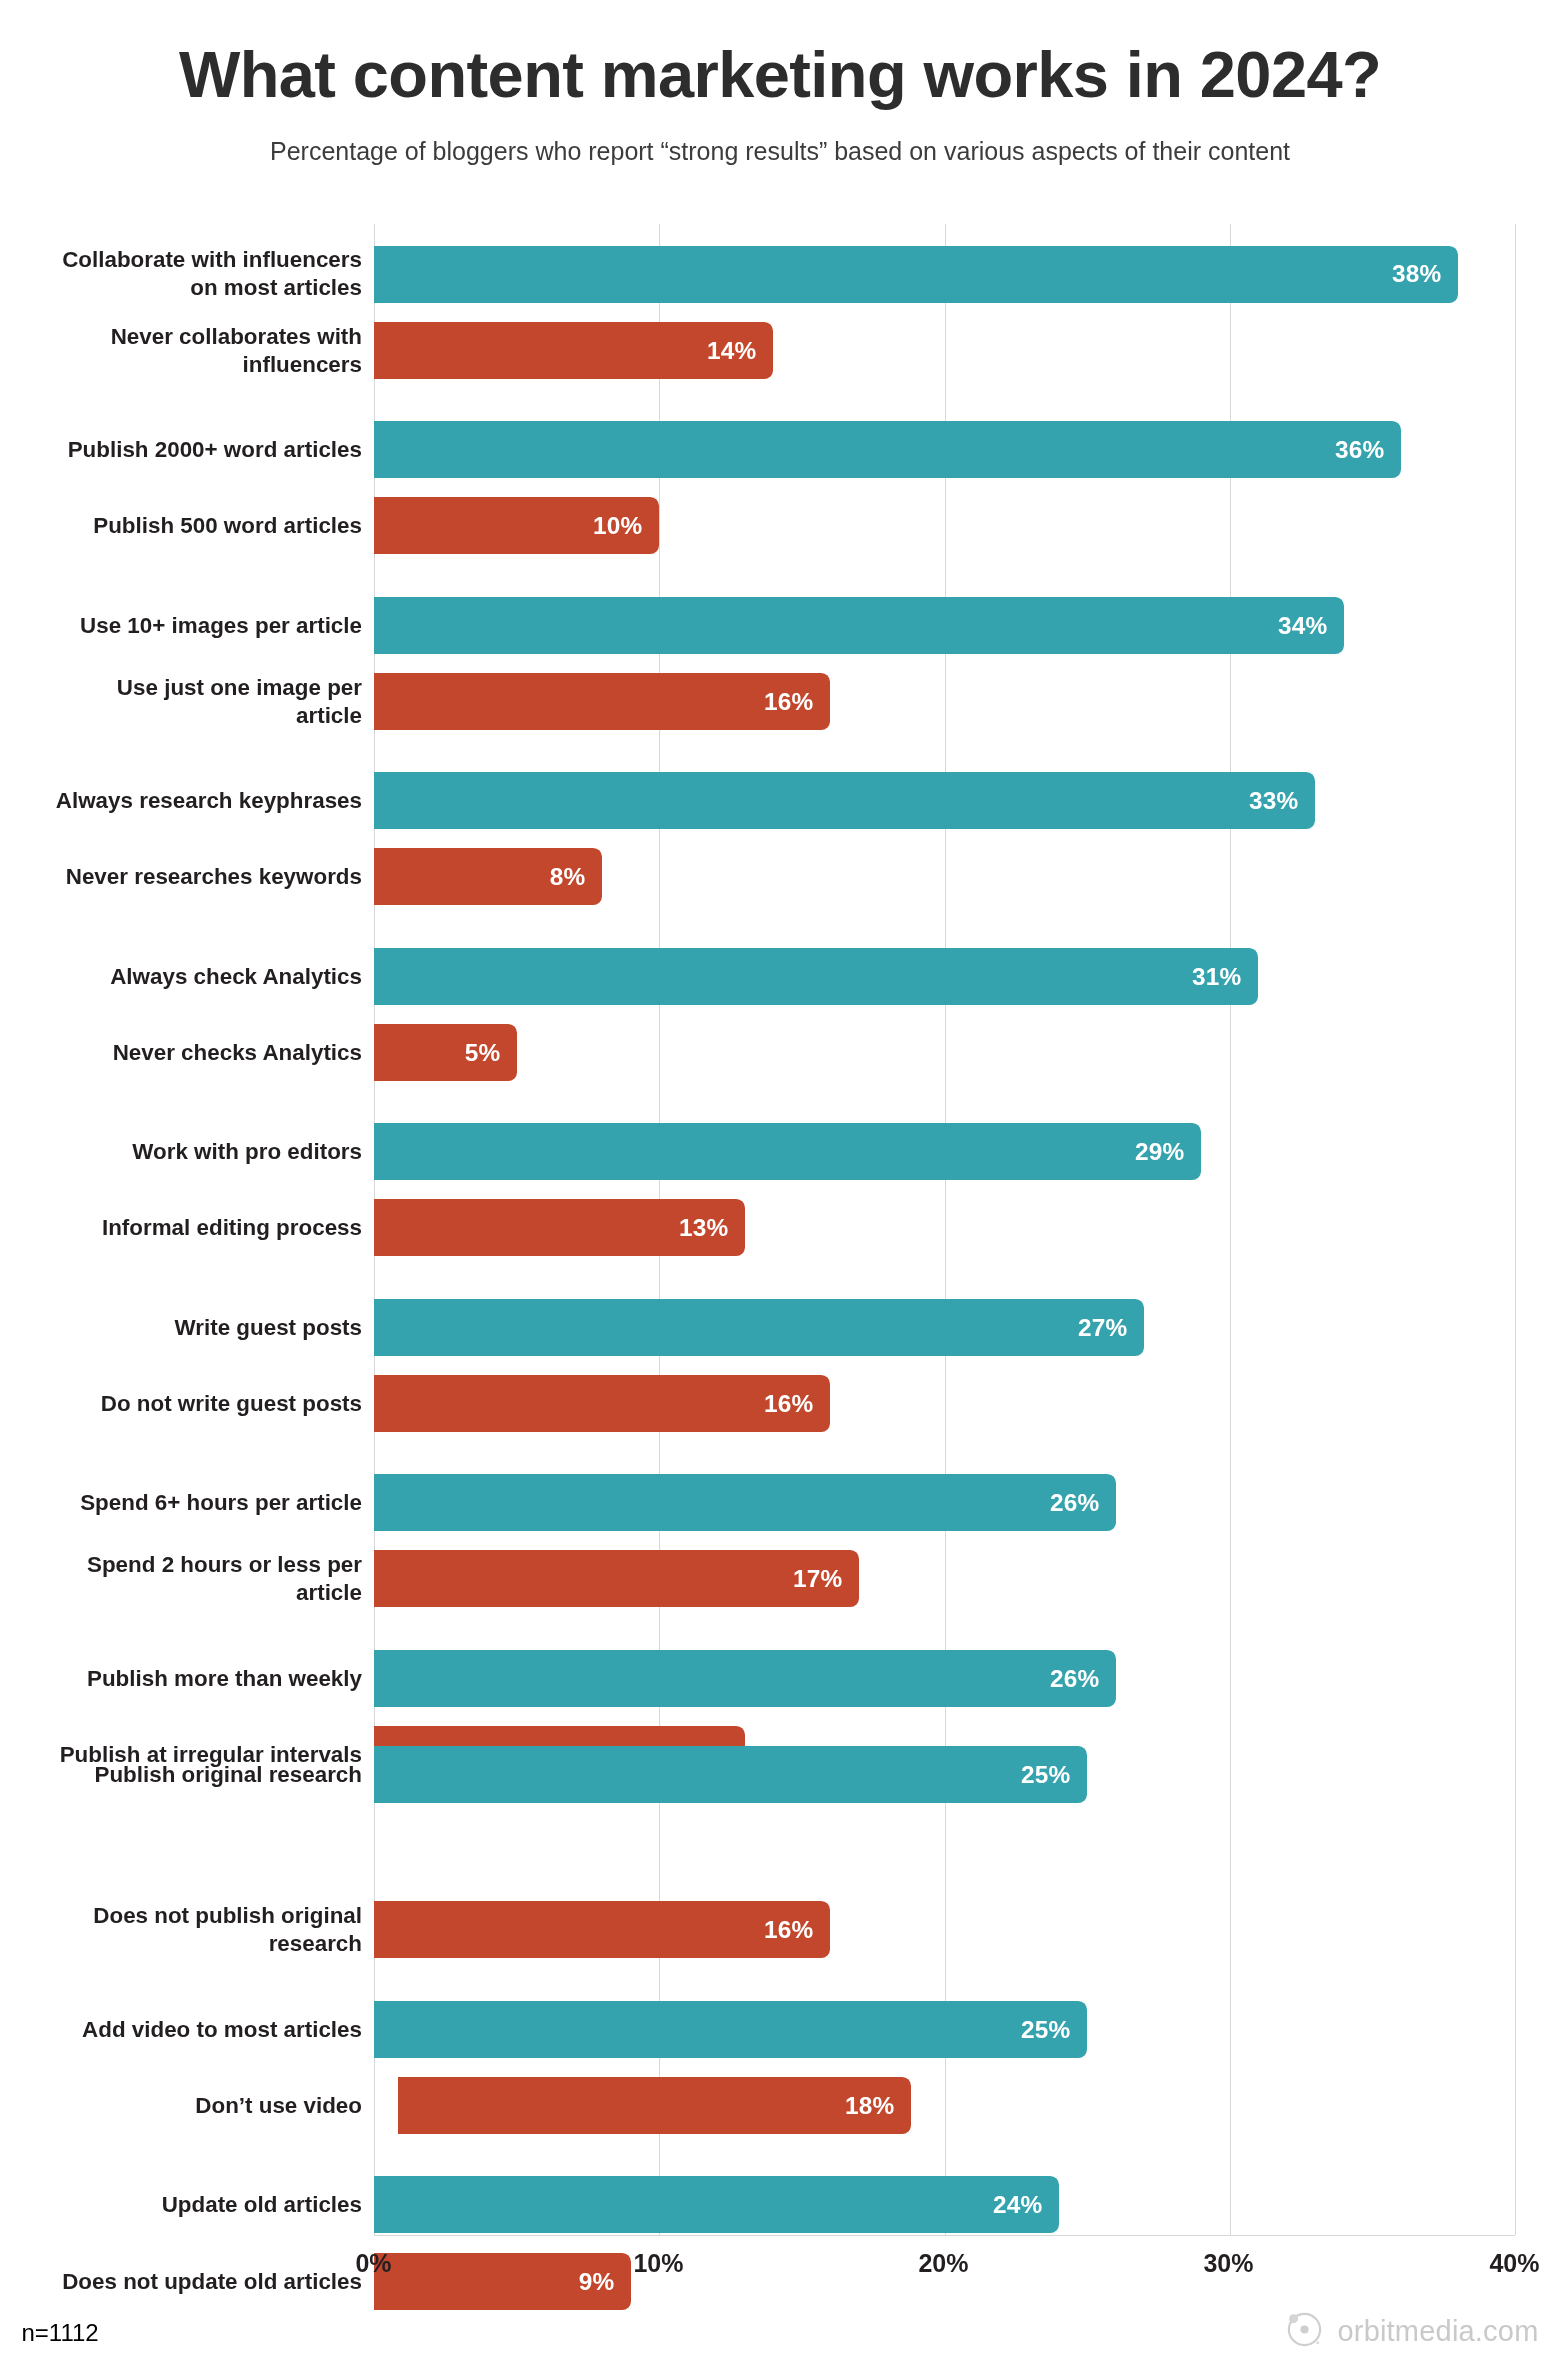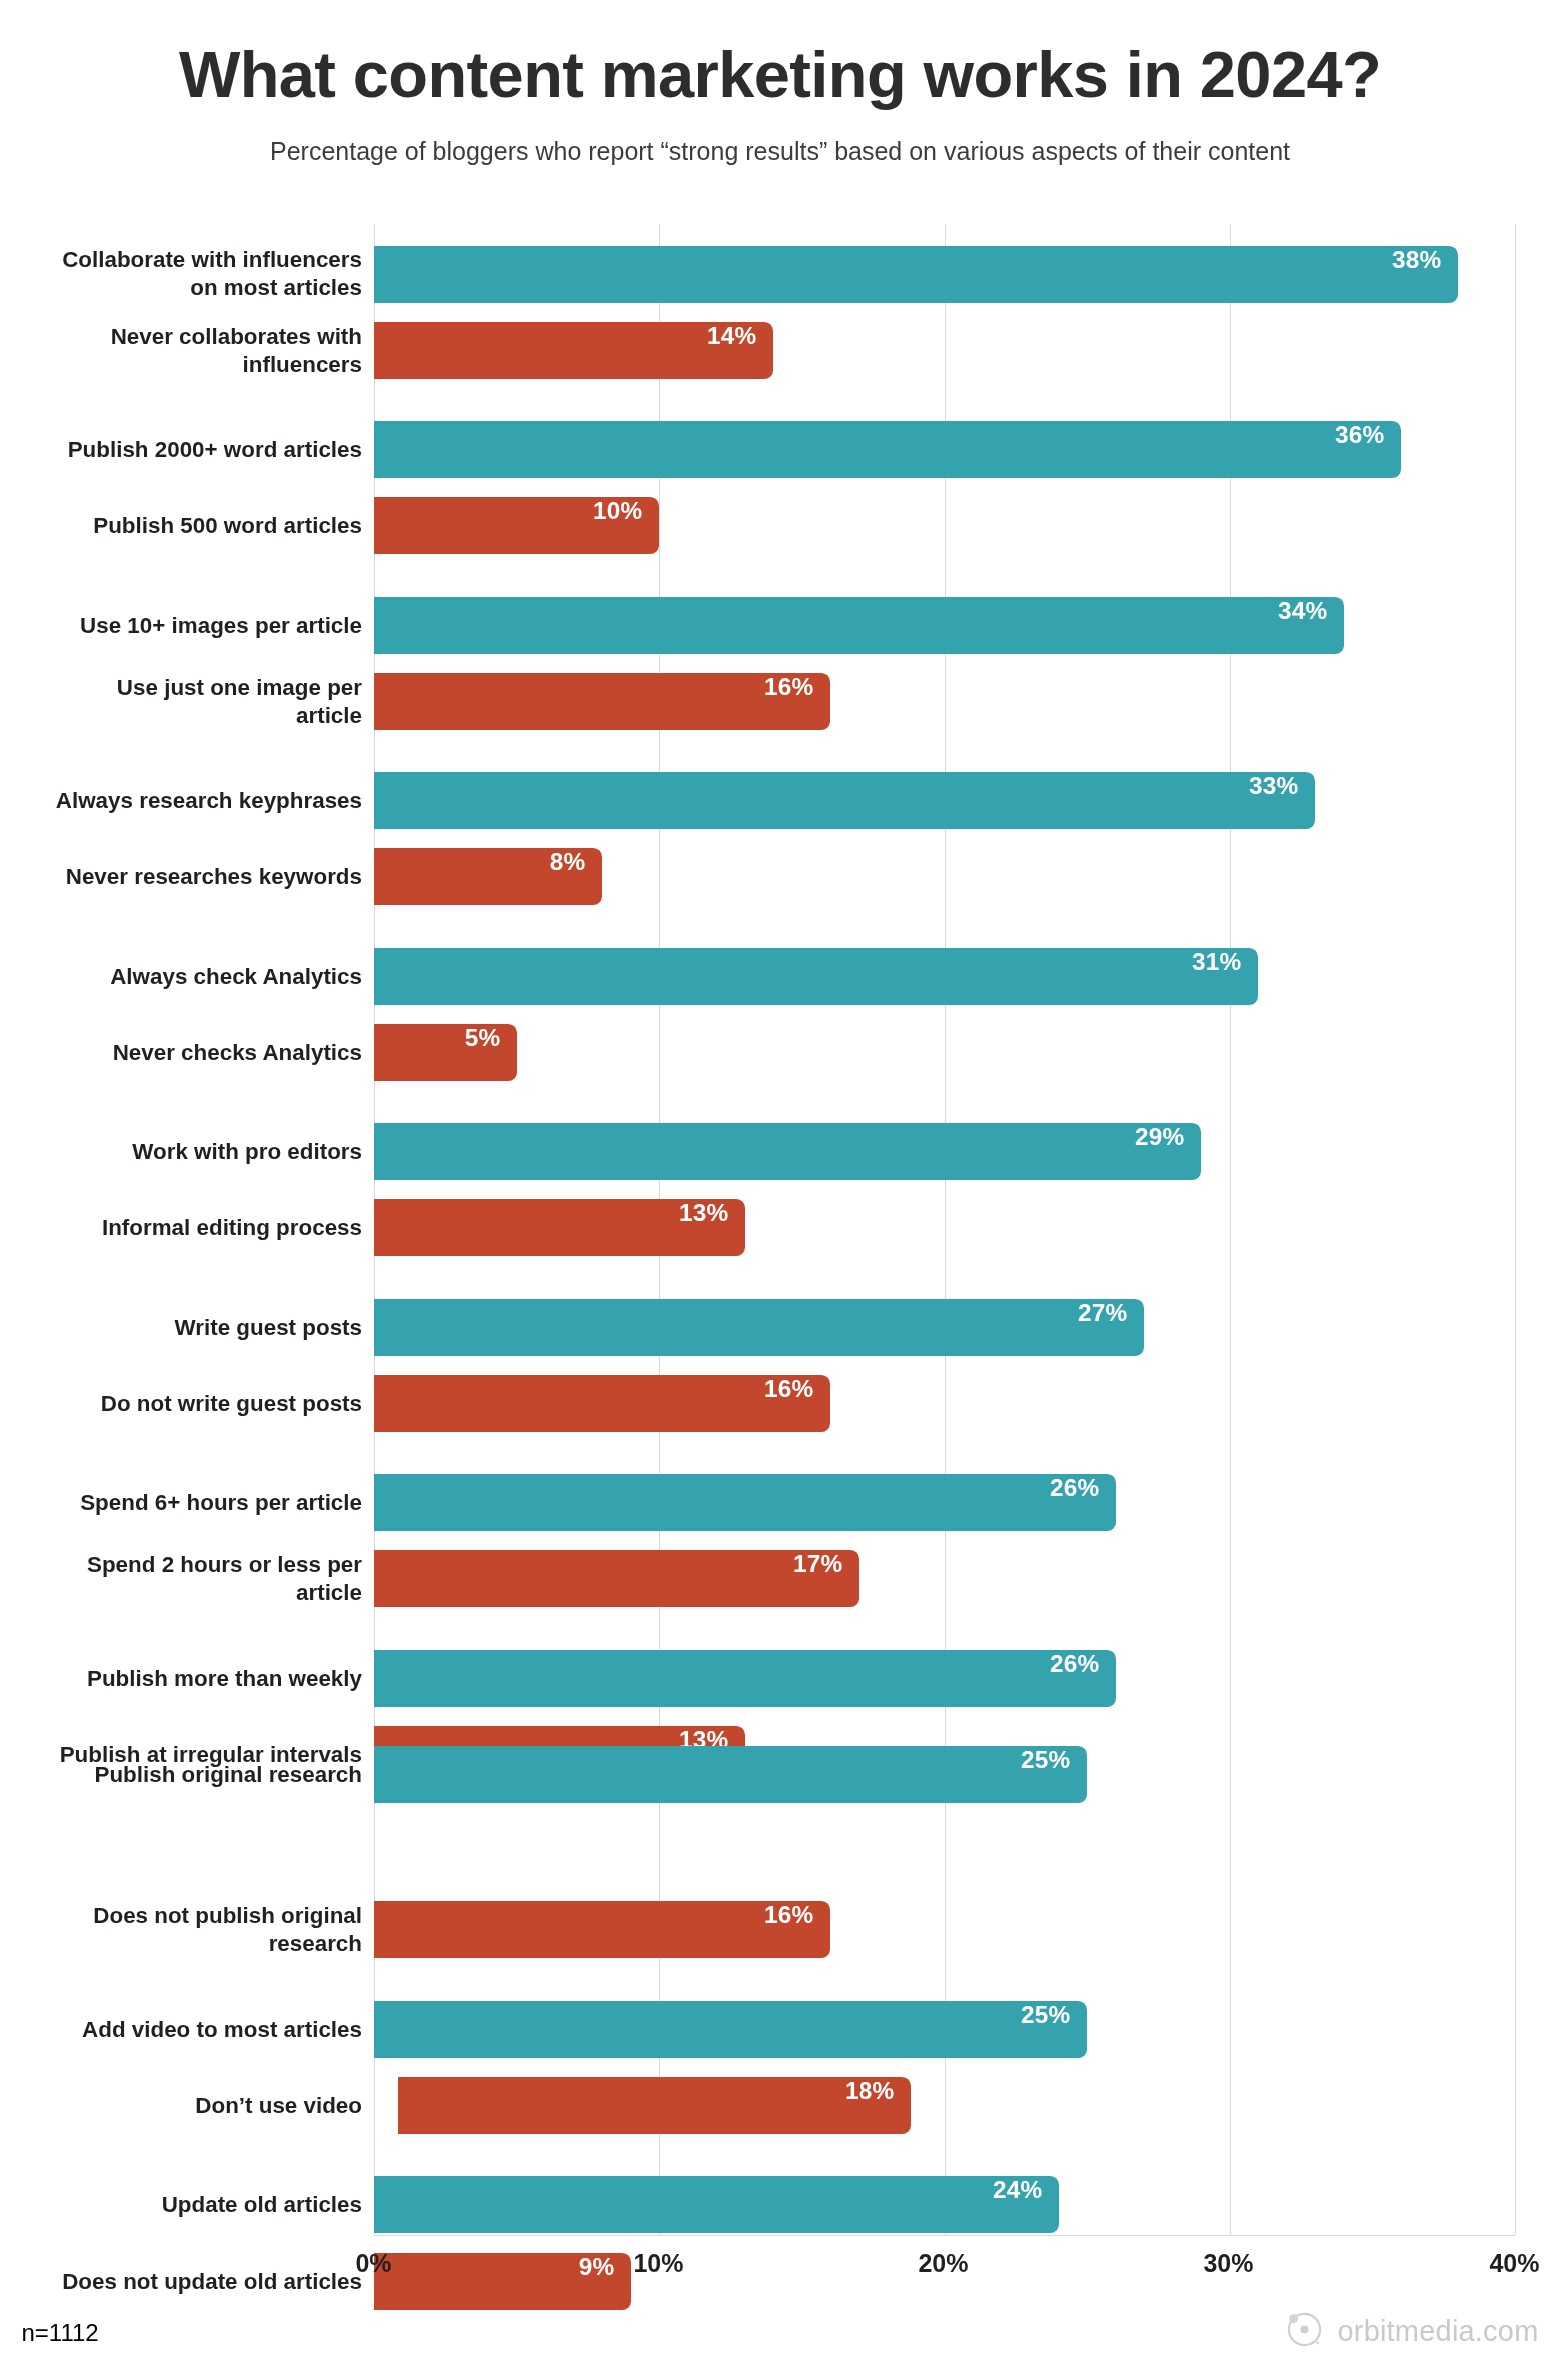--- a/index.html
+++ b/index.html
@@ -84,21 +84,21 @@
     white-space: pre-line;
   }
   .bar {
     position: absolute;
     left: 374px;
     top: 0;
     height: 57px;
     border-top-right-radius: 8.8px;
     border-bottom-right-radius: 8.8px;
     display: flex;
-    align-items: flex-start;
+    align-items: center;
     justify-content: flex-end;
   }
   .bar.teal { background: #35a3ae; }
   .bar.red  { background: #c2472c; }
   .bar-value {
     font-size: 24.4px;
     font-weight: 700;
     color: #ffffff;
     padding-right: 16.6px;
     letter-spacing: 0.2px;

